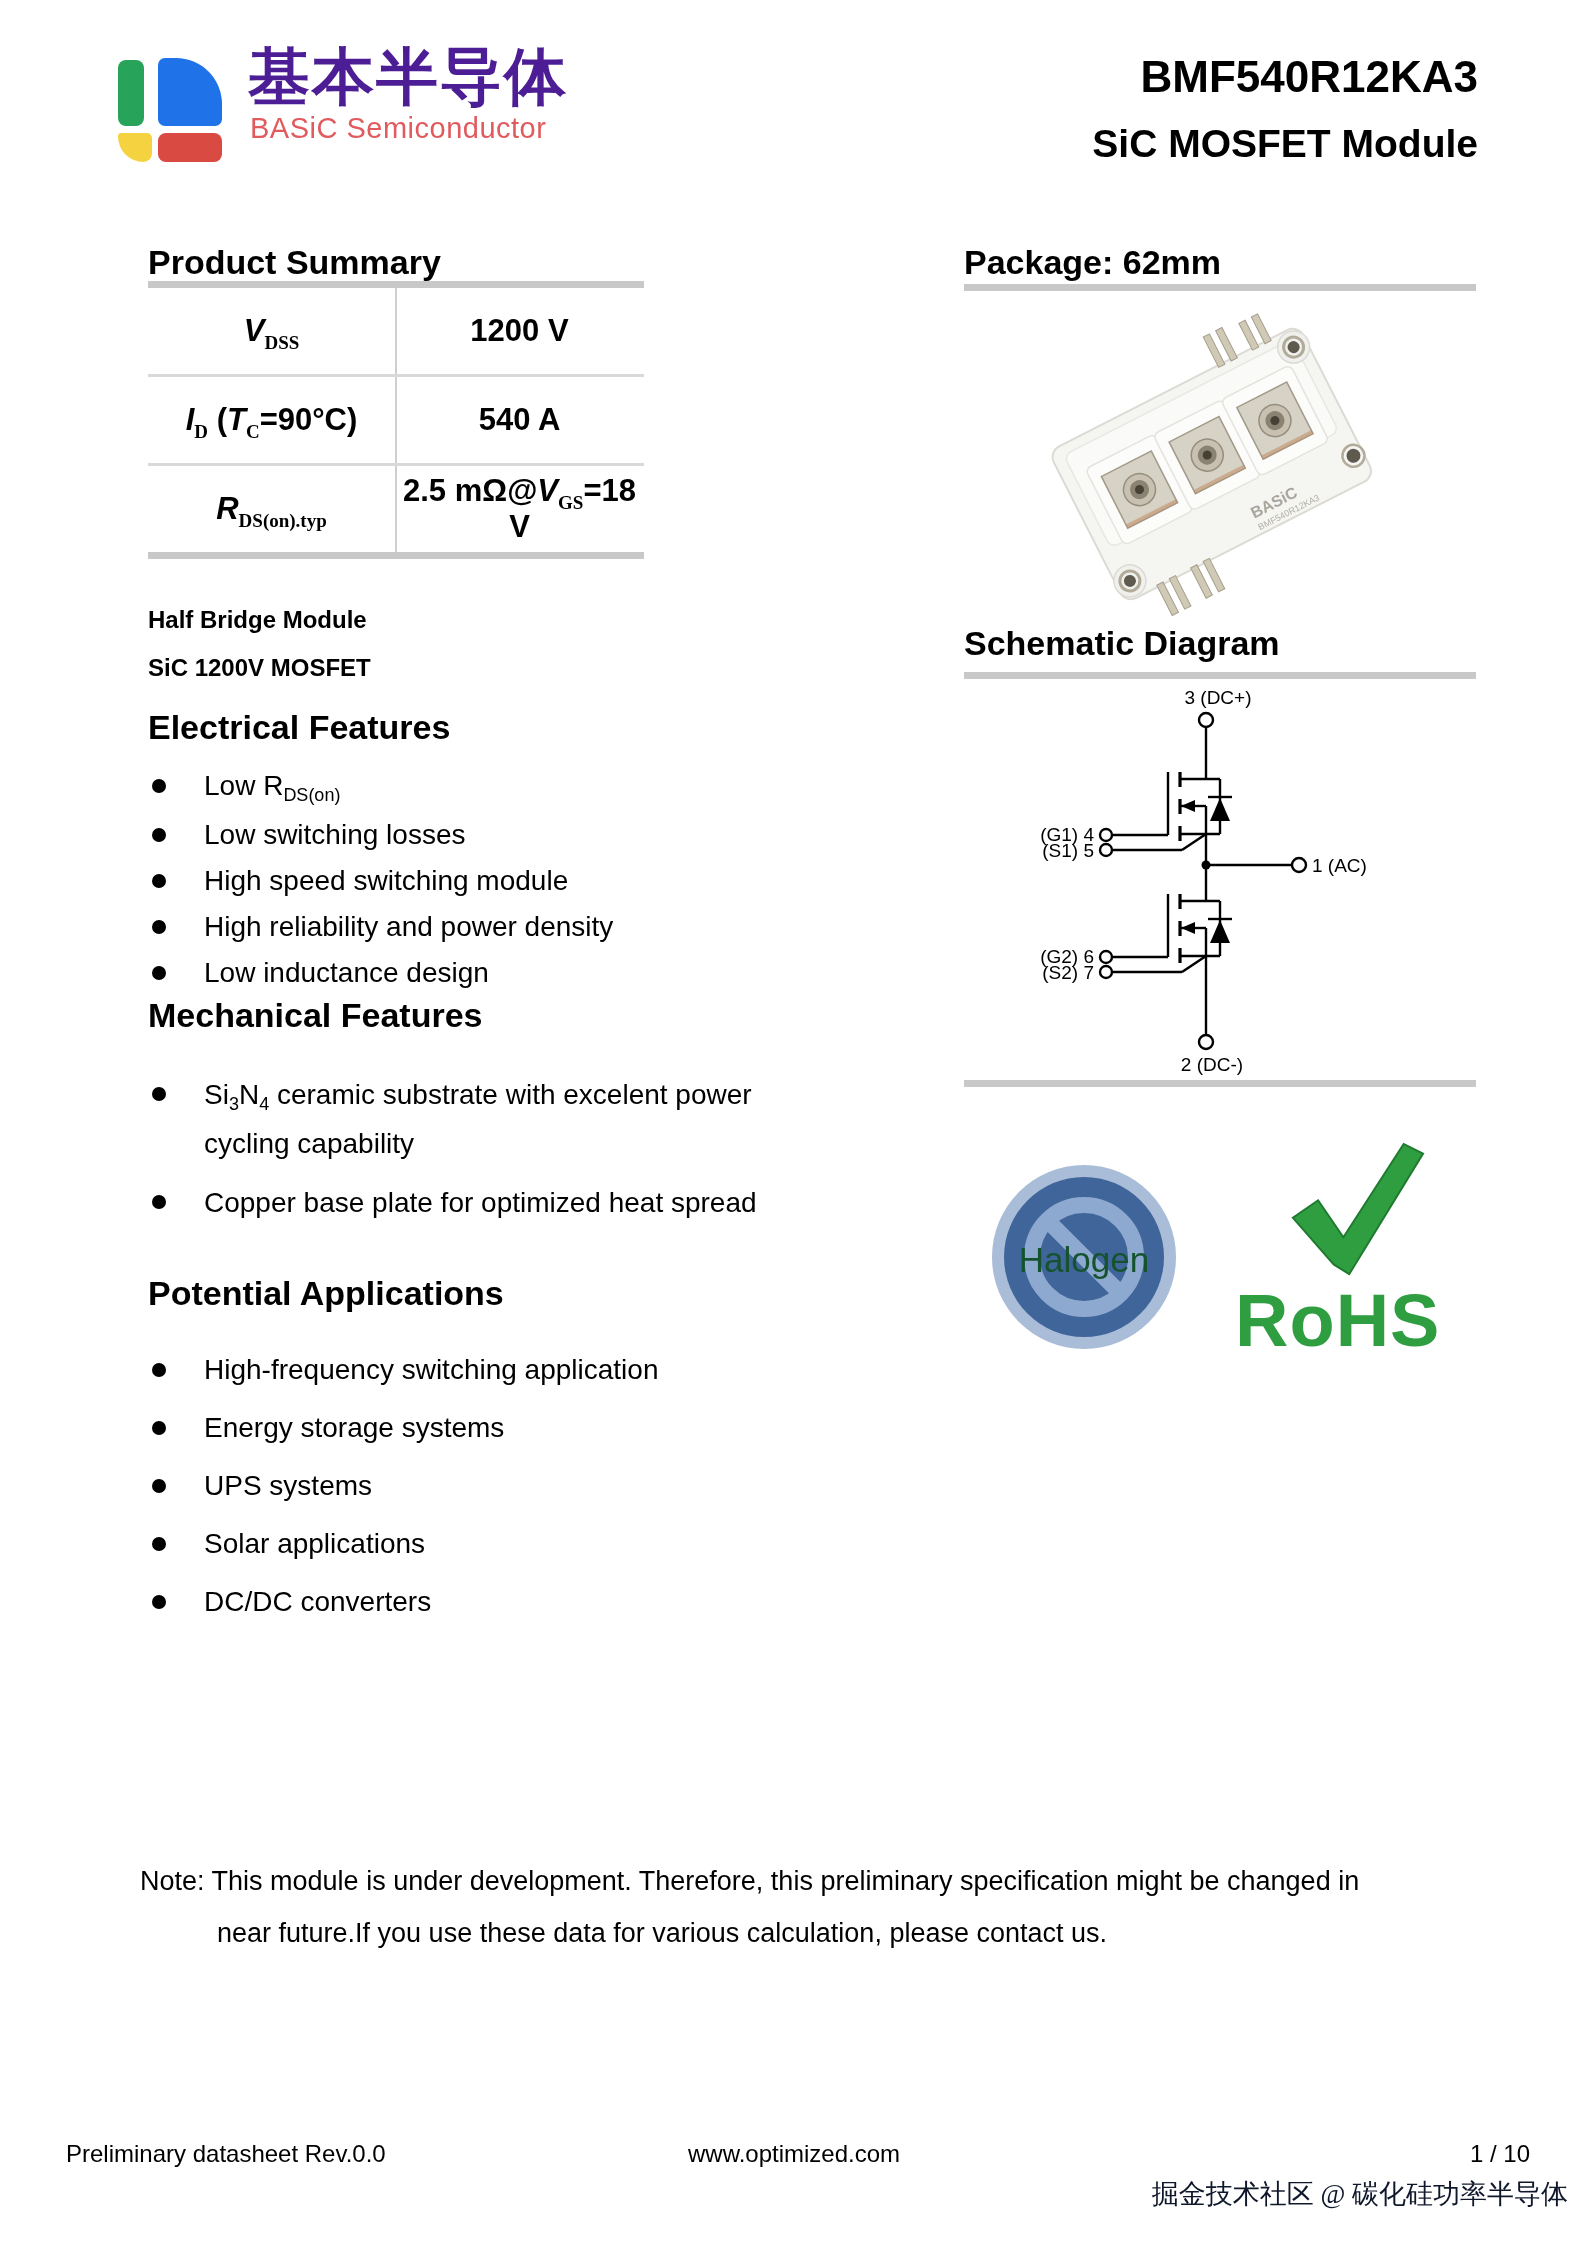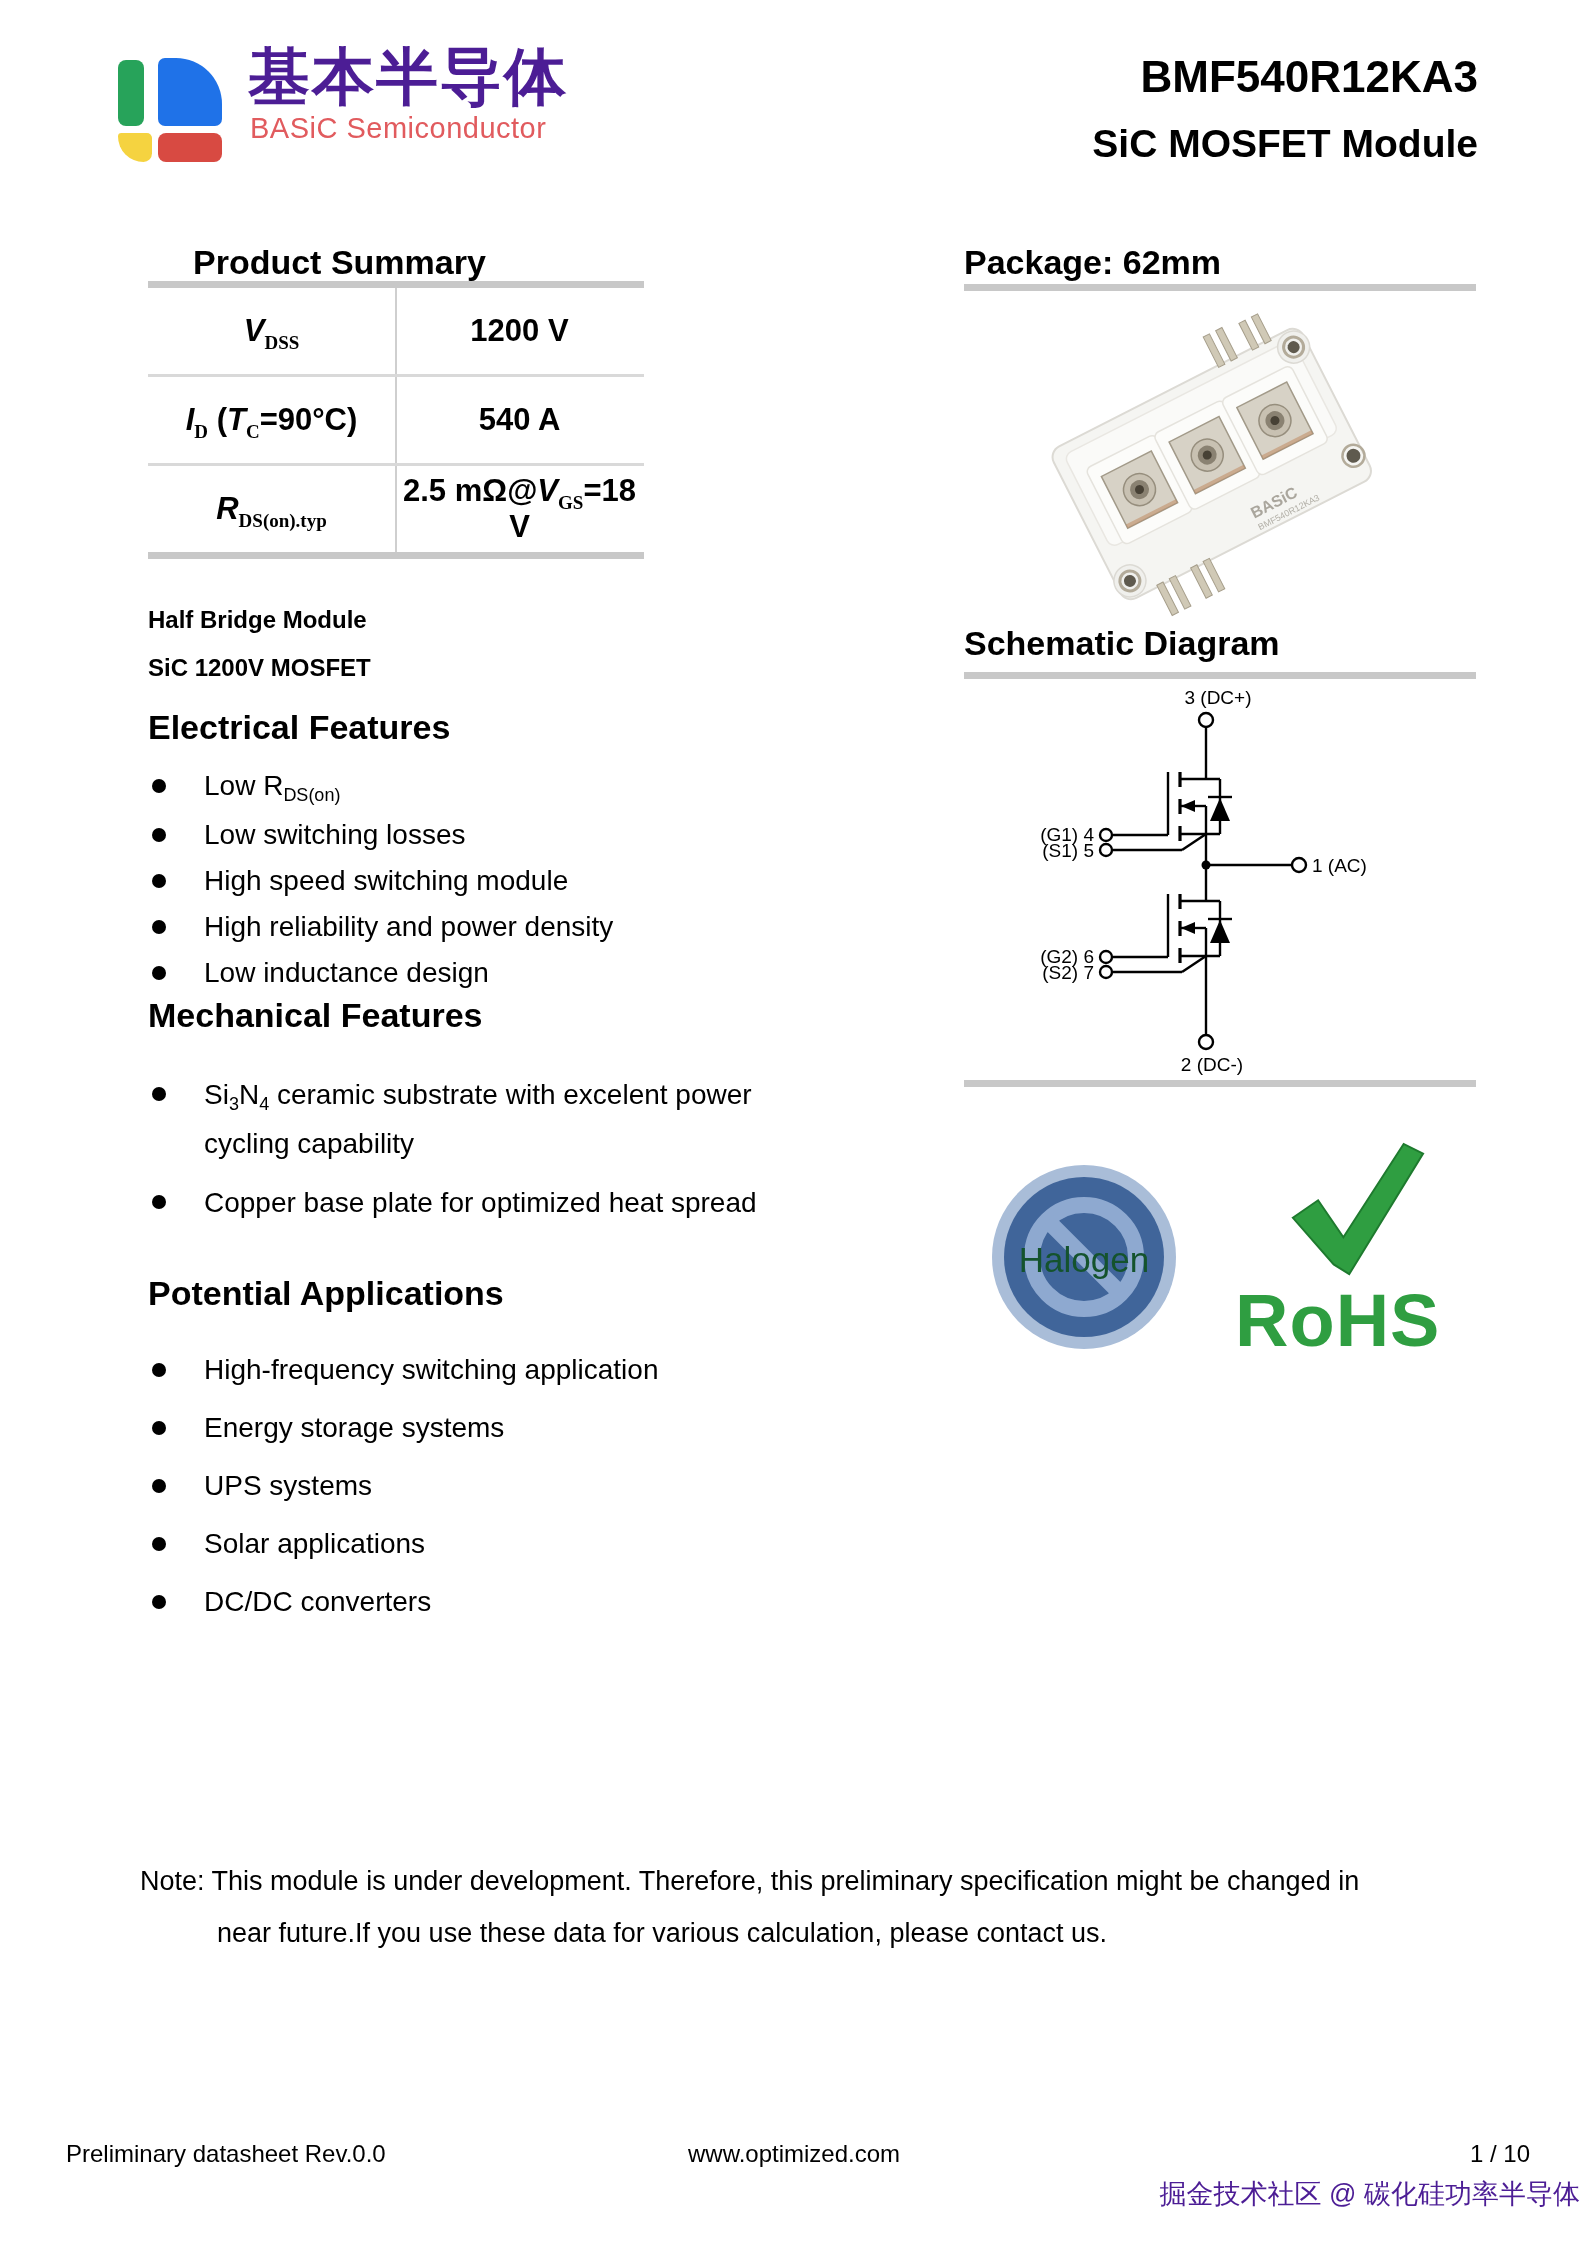--- a/index.html
+++ b/index.html
@@ -30,21 +30,21 @@
   ul.blist li{position:relative;padding-left:56px;font-size:28px;line-height:28px;}
   ul.blist li::before{content:"";position:absolute;left:4px;top:7px;width:14px;height:14px;border-radius:50%;background:#000;}
   ul.elist li{margin-bottom:18px;}
   ul.mlist li{line-height:45px;margin-bottom:14px;}
   ul.mlist li::before{top:15px;}
   ul.plist li{margin-bottom:30px;}
   .ssub{font-size:18px;position:relative;top:6px;}
   
   .note-line{position:absolute;font-size:27px;line-height:34px;}
   .foot{position:absolute;top:2140px;font-size:24px;}
-  .watermark{position:absolute;top:2176px;right:8px;font-size:27px;color:#4c1d95;}
+  .watermark{position:absolute;top:2176px;right:20px;font-size:27px;color:#0f172a;font-family:Liberation Serif, serif;}
   
   .halogen-wrap{position:absolute;left:990px;top:1163px;width:188px;height:188px;}
   .halogen-text{position:absolute;left:0;top:77px;width:188px;text-align:center;font-size:35px;color:#14532d;}
   
   .rohs-wrap{position:absolute;left:1235px;top:1140px;width:205px;height:230px;}
   .rohs-text{position:absolute;left:0;top:138px;width:205px;text-align:center;
              font-size:74px;font-weight:bold;color:#2f9e41;letter-spacing:1px;}
   svg text{font-family:"Liberation Sans",sans-serif;}
 </style>
 </head>
@@ -56,21 +56,21 @@
     <div class="lg" style="left:0;top:2px;width:26px;height:66px;background:#27a35a;border-radius:8px;"></div>
     <div class="lg" style="left:40px;top:0;width:64px;height:68px;background:#1f72e8;border-radius:7px 46px 7px 7px;"></div>
     <div class="lg" style="left:0;top:75px;width:34px;height:29px;background:#f5d340;border-radius:4px 6px 10px 30px;"></div>
     <div class="lg" style="left:40px;top:75px;width:64px;height:29px;background:#d84a42;border-radius:8px;"></div>
   </div>
   <div class="logo-cn">基本半导体</div>
   <div class="logo-en">BASiC Semiconductor</div>
   <div class="part-no">BMF540R12KA3</div>
   <div class="subtitle">SiC MOSFET Module</div>
 
-  <div class="abs h2" style="left:148px;top:243px;margin-left:45px;">Product Summary</div>
+  <div class="abs h2" style="left:148px;top:243px;">Product Summary</div>
 
   <div class="ps-table">
     <div class="ps-bar"></div>
     <div class="ps-row">
       <div class="ps-l"><span class="it">V</span><span class="tsub">DSS</span></div>
       <div class="ps-r">1200 V</div>
     </div>
     <div class="ps-sep"></div>
     <div class="ps-row">
       <div class="ps-l"><span class="it">I</span><span class="tsub">D</span><span> (</span><span class="it">T</span><span class="tsub">C</span><span>=90°C)</span></div>

